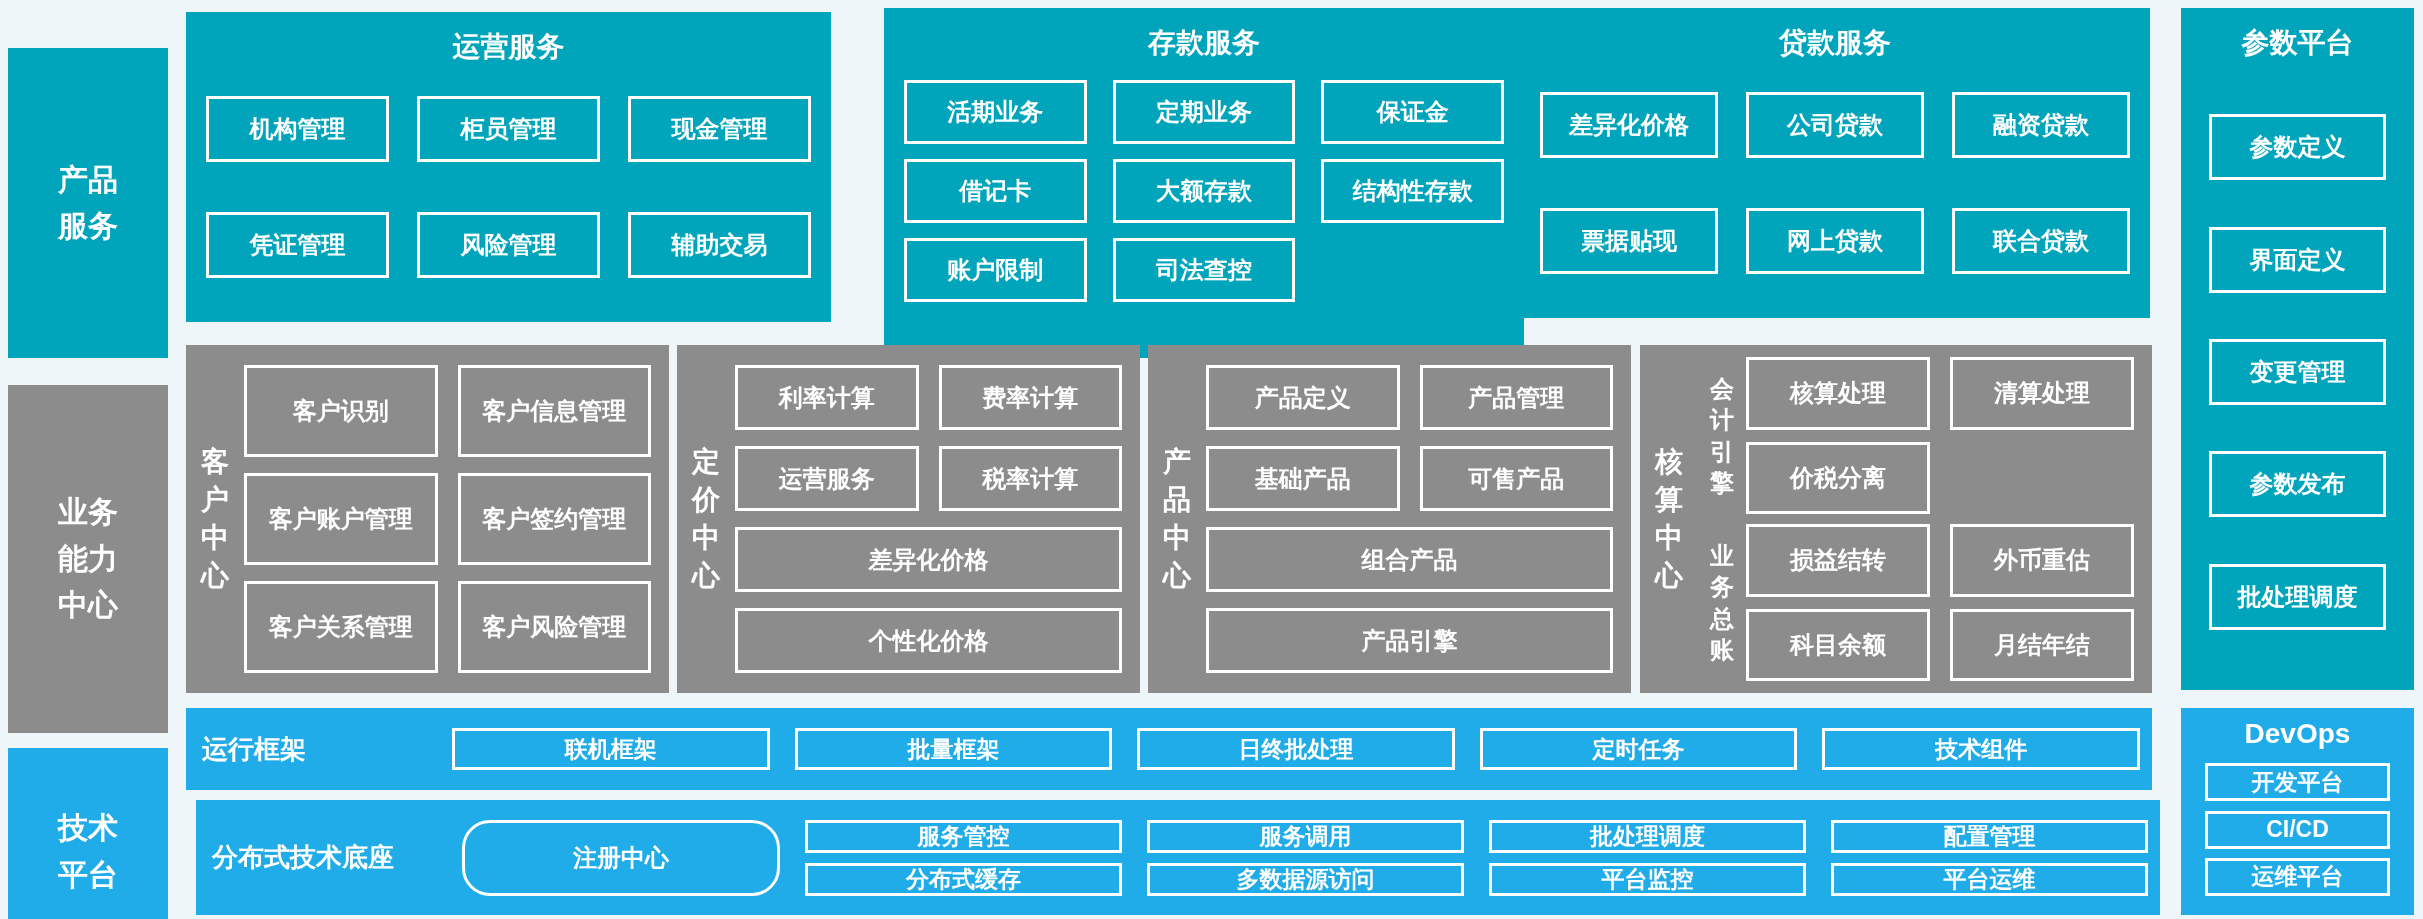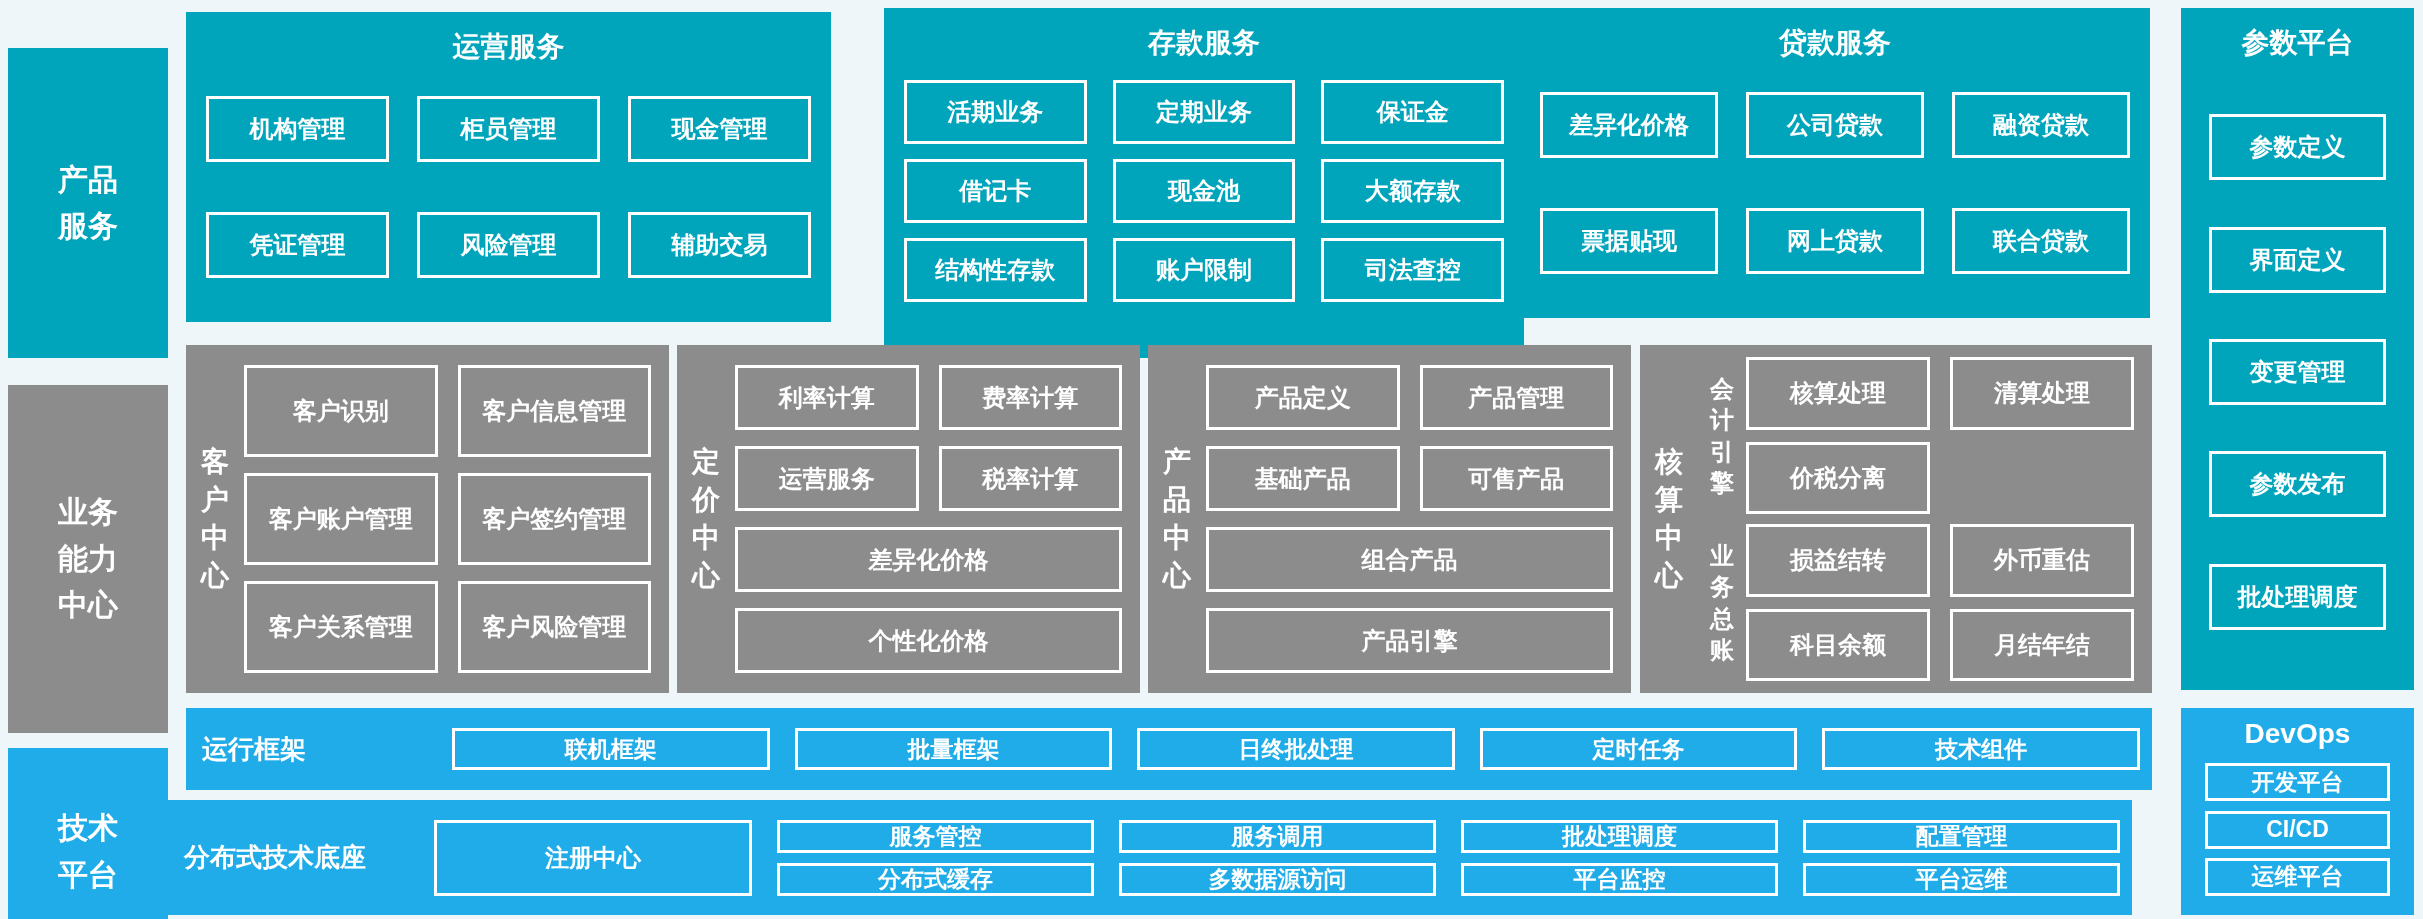--- a/index.html
+++ b/index.html
@@ -57,26 +57,26 @@
   .acct-col{flex:1;display:flex;flex-direction:column;gap:10px;padding:12px 18px 12px 0;}
   .acct-group{flex:1;display:flex;}
   .sub-vlabel{
     width:48px;display:flex;align-items:center;justify-content:center;
     font-size:24px;font-weight:bold;white-space:pre-line;text-align:center;line-height:1.3;
   }
   .grid2x2{flex:1;display:grid;grid-template-columns:1fr 1fr;gap:12px 20px;}
   
   .band{position:absolute;display:flex;align-items:center;}
   .band-runtime{left:186px;top:708px;width:1966px;height:82px;}
-  .band-distributed{left:168px;top:800px;width:1964px;height:115px;}
+  .band-distributed{left:196px;top:800px;width:1964px;height:115px;}
   .band-label{width:266px;padding-left:16px;font-size:26px;font-weight:bold;flex-shrink:0;}
   .runtime-boxes{flex:1;display:flex;gap:25px;padding-right:12px;}
   .runtime-boxes .node{flex:1;height:42px;font-size:23px;}
   .dist-boxes{flex:1;display:flex;gap:25px;padding-right:12px;align-items:center;}
-  .registry{width:318px;height:76px;flex-shrink:0;}
+  .registry{width:318px;height:76px;flex-shrink:0;border-radius:28px;}
   .dist-col{flex:1;display:flex;flex-direction:column;gap:10px;}
   .dist-col .node{height:33px;font-size:23px;}
   .sec-devops{left:2181px;top:708px;width:233px;height:207px;display:flex;flex-direction:column;}
   .devops-title{text-align:center;font-size:28px;font-weight:bold;padding-top:10px;}
   .devops-stack{flex:1;display:flex;flex-direction:column;justify-content:space-evenly;padding:4px 24px 10px;}
   .devops-stack .node{height:38px;font-size:23px;}
   .rail-product{left:8px;top:8px;width:160px;height:310px;}
   .rail-business{left:8px;top:345px;width:160px;height:348px;}
   .rail-tech{left:8px;top:708px;width:160px;height:207px;}
 </style>
@@ -105,21 +105,20 @@
     </div>
   </div>
 
   <div class="panel teal sec-deposit">
     <div class="sec-title">存款服务</div>
     <div class="grid3x3">
       <div class="node">活期业务</div>
       <div class="node">定期业务</div>
       <div class="node">保证金</div>
       <div class="node">借记卡</div>
-      <div class="node">现金池</div>
       <div class="node">大额存款</div>
       <div class="node">结构性存款</div>
       <div class="node">账户限制</div>
       <div class="node">司法查控</div>
     </div>
   </div>
 
   <div class="panel teal sec-loan">
     <div class="sec-title">贷款服务</div>
     <div class="grid3x2">

